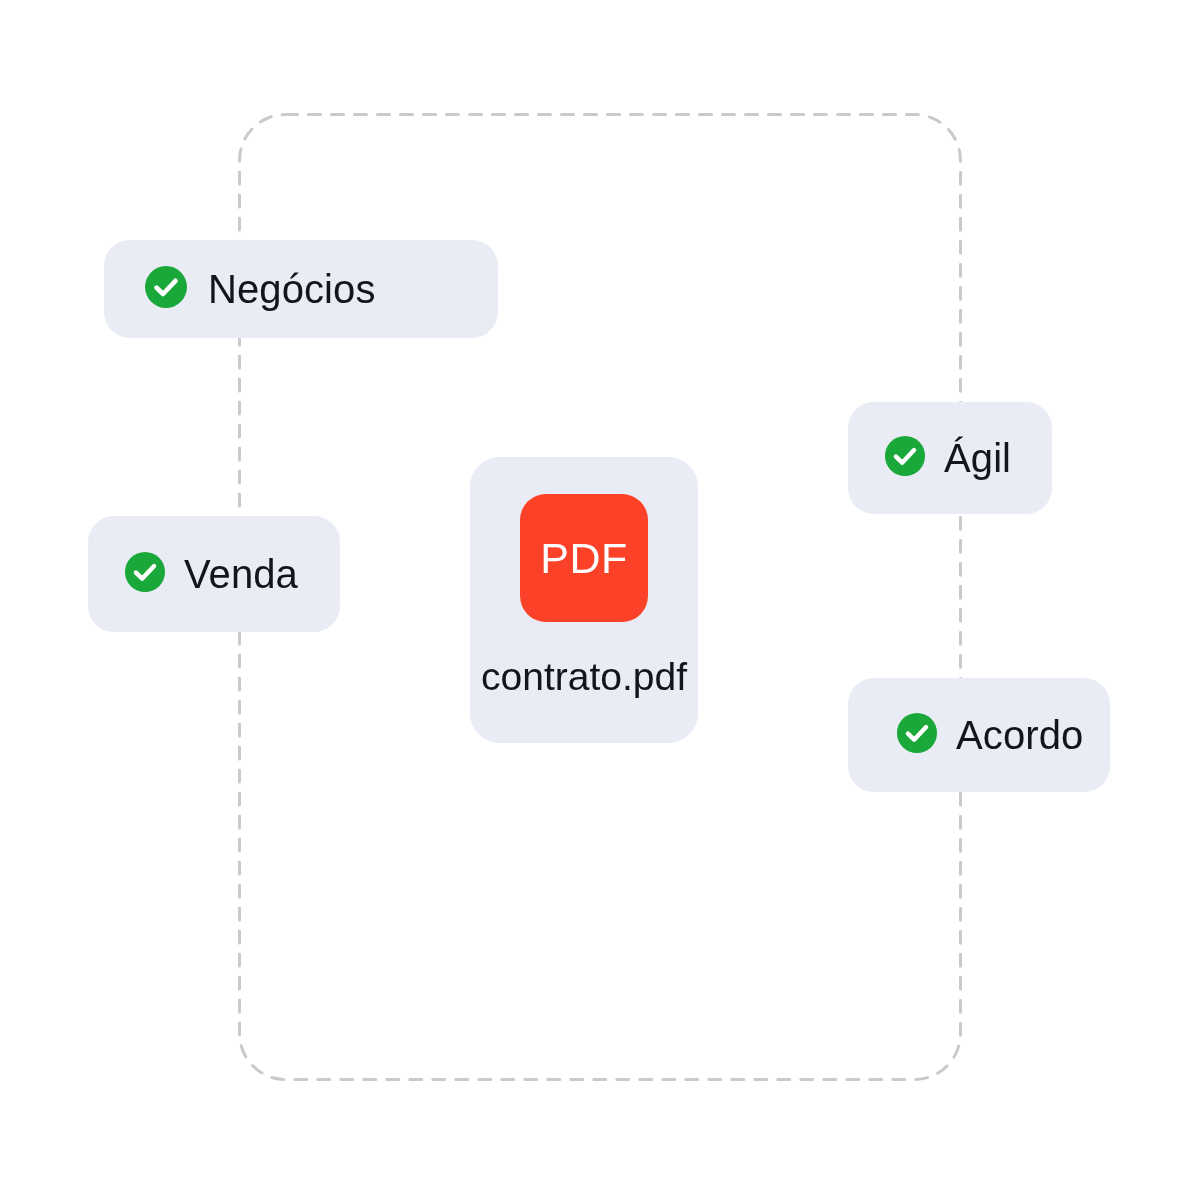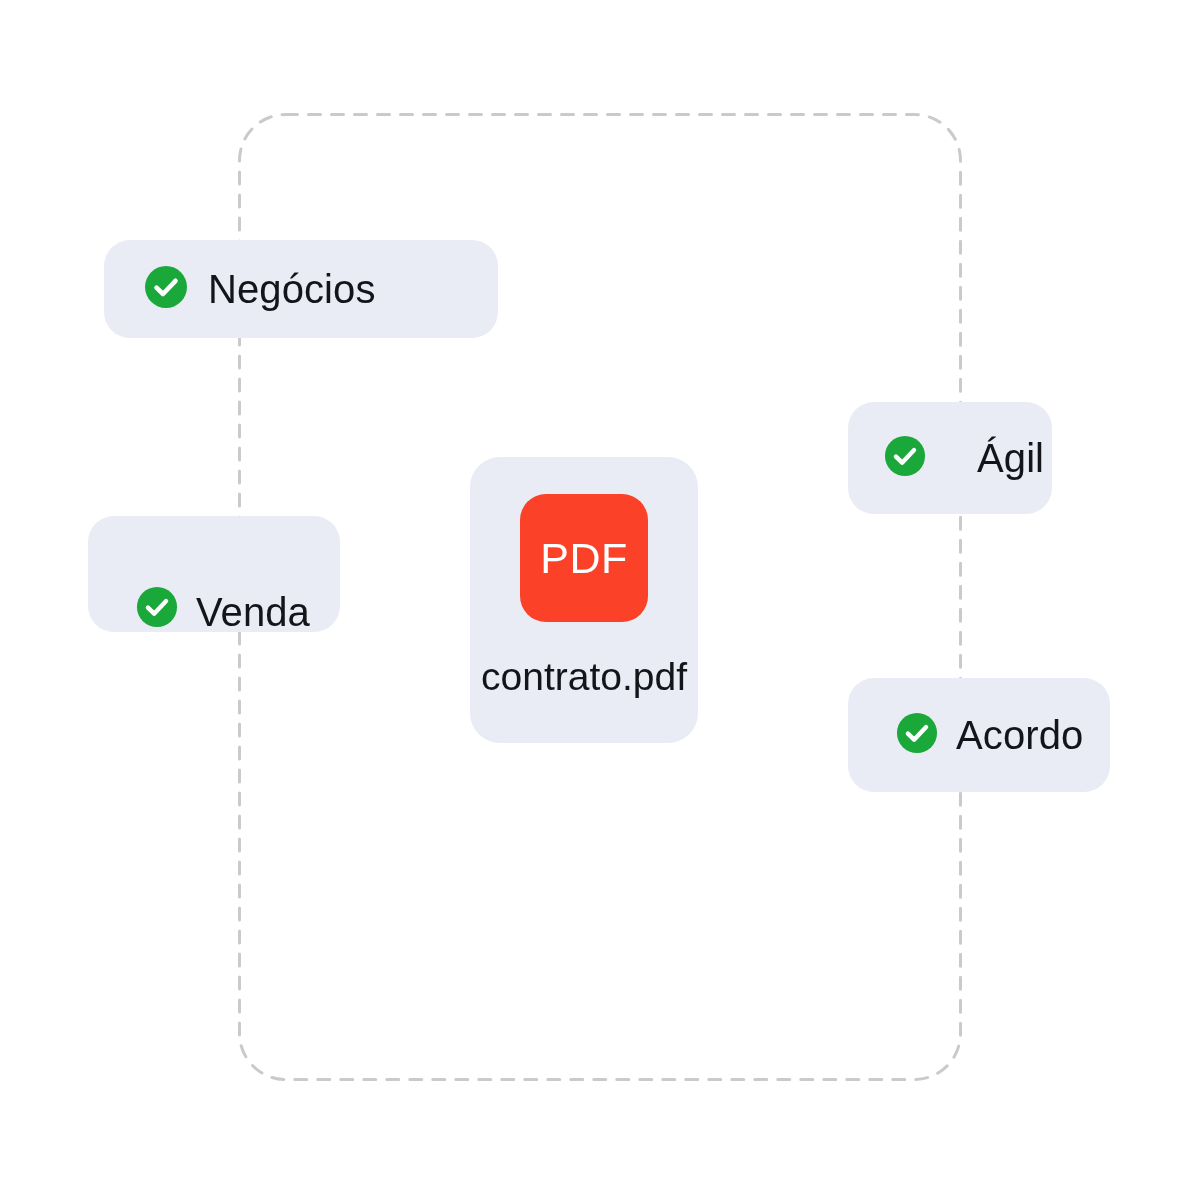--- a/index.html
+++ b/index.html
@@ -58,32 +58,30 @@
     padding-left: 40px;
     margin-left: 16px;
   }
   .chip-negocios .chip-label { margin-left: 20px; }
 
   .chip-venda {
     left: 88px;
     top: 516px;
     width: 252px;
     height: 116px;
-    padding-left: 48px;
-    align-items: flex-end;
+    padding-left: 36px;
   }
   .chip-venda .chip-label { margin-left: 18px; }
 
   .chip-agil {
     left: 848px;
     top: 402px;
     width: 204px;
     height: 112px;
     padding-left: 36px;
-    gap: 33px;
   }
   .chip-agil .chip-label { margin-left: 18px; }
 
   .chip-acordo {
     left: 848px;
     top: 678px;
     width: 262px;
     height: 114px;
     padding-left: 48px;
   }

